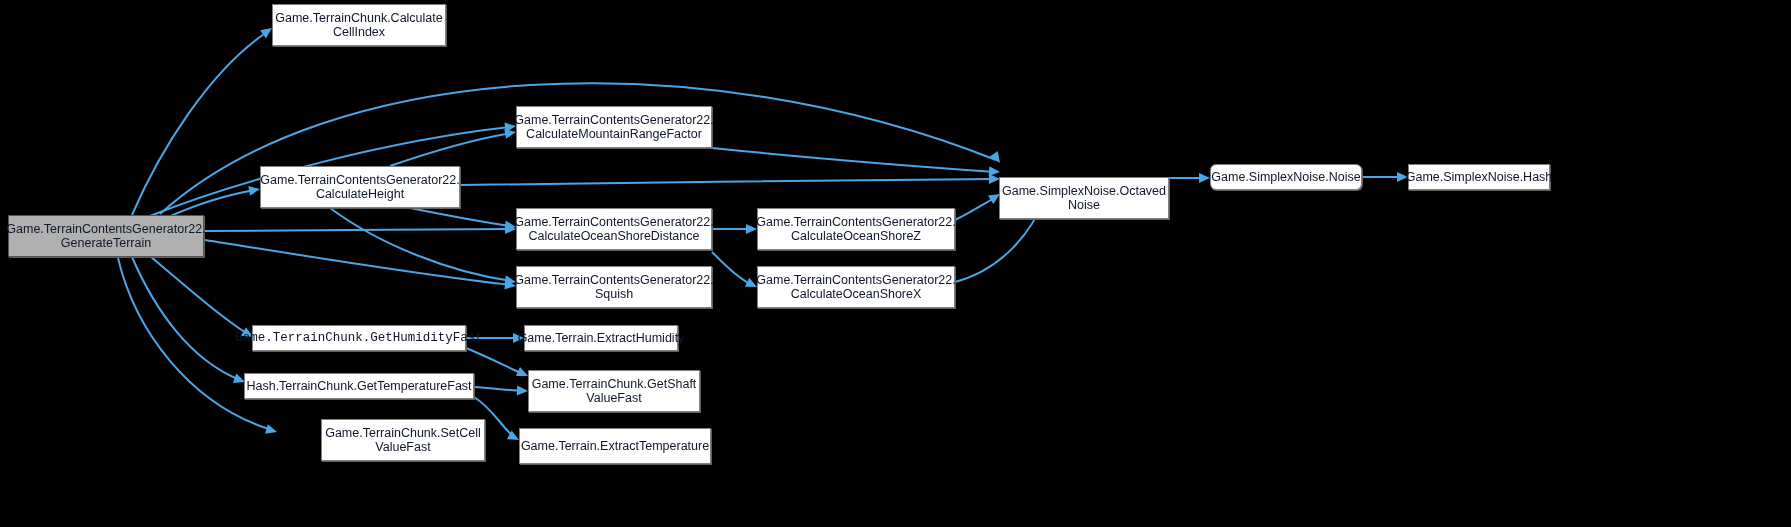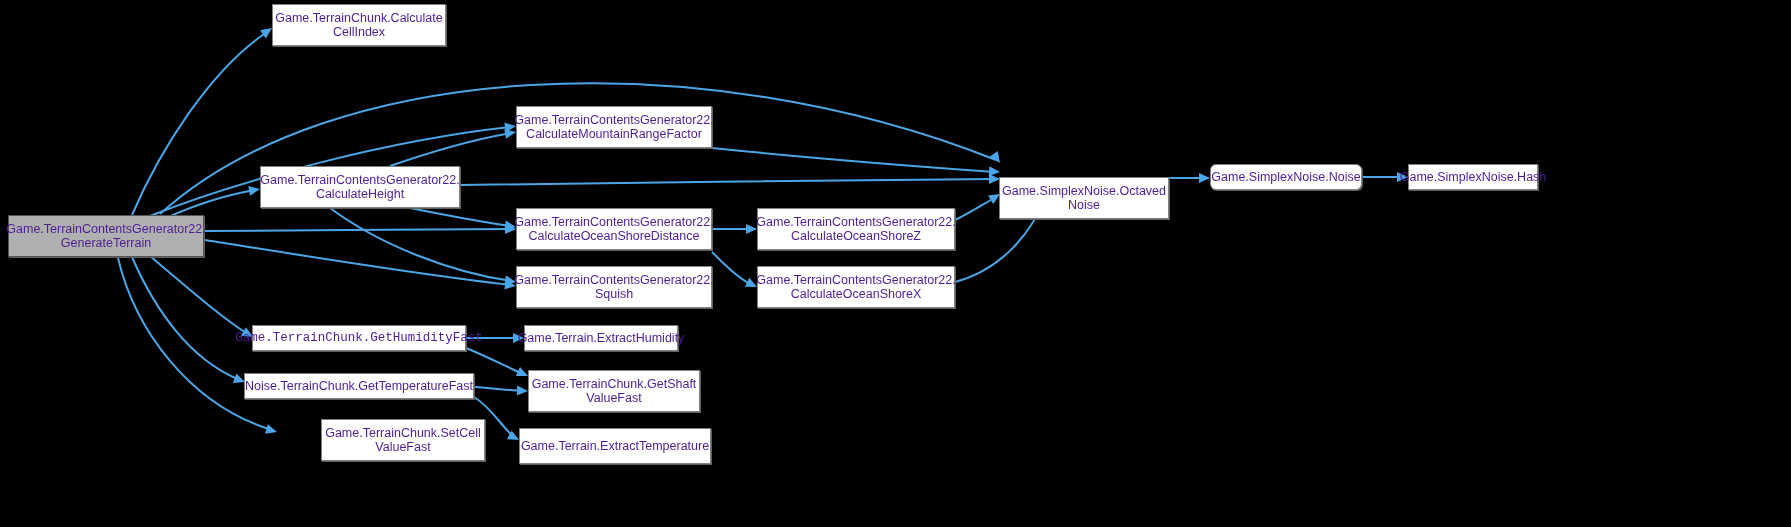--- a/index.html
+++ b/index.html
@@ -22,21 +22,21 @@
     width: 1791px;
     height: 527px;
     pointer-events: none;
   }
   .node {
     position: absolute;
     box-sizing: border-box;
     background: #ffffff;
     border: 1px solid #808080;
     box-shadow: 1px 1px 0 0 #606060;
-    color: #4c1d95;
+    color: #0f172a;
     font-size: 12.5px;
     line-height: 14px;
     display: flex;
     align-items: center;
     justify-content: center;
     text-align: center;
     letter-spacing: 0px;
     white-space: pre-line;
     z-index: 2;
   }
@@ -118,23 +118,23 @@
 CalculateOceanShoreDistance</span></div>
       <div class="node" style="left: 516px; top: 266px; width: 196px; height: 42px;"><span>Game.TerrainContentsGenerator22.
 Squish</span></div>
       <div class="node" style="left: 757px; top: 208px; width: 198px; height: 42px;"><span>Game.TerrainContentsGenerator22.
 CalculateOceanShoreZ</span></div>
       <div class="node" style="left: 757px; top: 266px; width: 198px; height: 42px;"><span>Game.TerrainContentsGenerator22.
 CalculateOceanShoreX</span></div>
       <div class="node" style="left: 999px; top: 157px; width: 170px; height: 42px; margin-top: 20px;"><span>Game.SimplexNoise.Octaved
 Noise</span></div>
       <div class="node" style="left: 1210px; top: 164px; width: 152px; height: 26px; border-radius: 6px;"><span>Game.SimplexNoise.Noise</span></div>
-      <div class="node" style="left: 1408px; top: 164px; width: 130px; height: 26px;"><span>Game.SimplexNoise.Hash</span></div>
+      <div class="node" style="left: 1408px; top: 164px; width: 142px; height: 26px;"><span>Game.SimplexNoise.Hash</span></div>
       <div class="node" style="left: 252px; top: 325px; width: 214px; height: 26px; font-family: Liberation Mono, monospace;"><span>Game.TerrainChunk.GetHumidityFast</span></div>
       <div class="node" style="left: 524px; top: 325px; width: 154px; height: 26px;"><span>Game.Terrain.ExtractHumidity</span></div>
-      <div class="node" style="left: 244px; top: 373px; width: 230px; height: 26px;"><span>Noise.TerrainChunk.GetTemperatureFast</span></div>
+      <div class="node" style="left: 244px; top: 373px; width: 230px; height: 26px;"><span>Hash.TerrainChunk.GetTemperatureFast</span></div>
       <div class="node" style="left: 528px; top: 370px; width: 172px; height: 42px;"><span>Game.TerrainChunk.GetShaft
 ValueFast</span></div>
       <div class="node" style="left: 294px; top: 419px; width: 164px; height: 42px; margin-left: 27px;"><span>Game.TerrainChunk.SetCell
 ValueFast</span></div>
       <div class="node" style="left: 519px; top: 428px; width: 192px; height: 36px;"><span>Game.Terrain.ExtractTemperature</span></div>
     </div>
 </div>
 
 </body></html>

